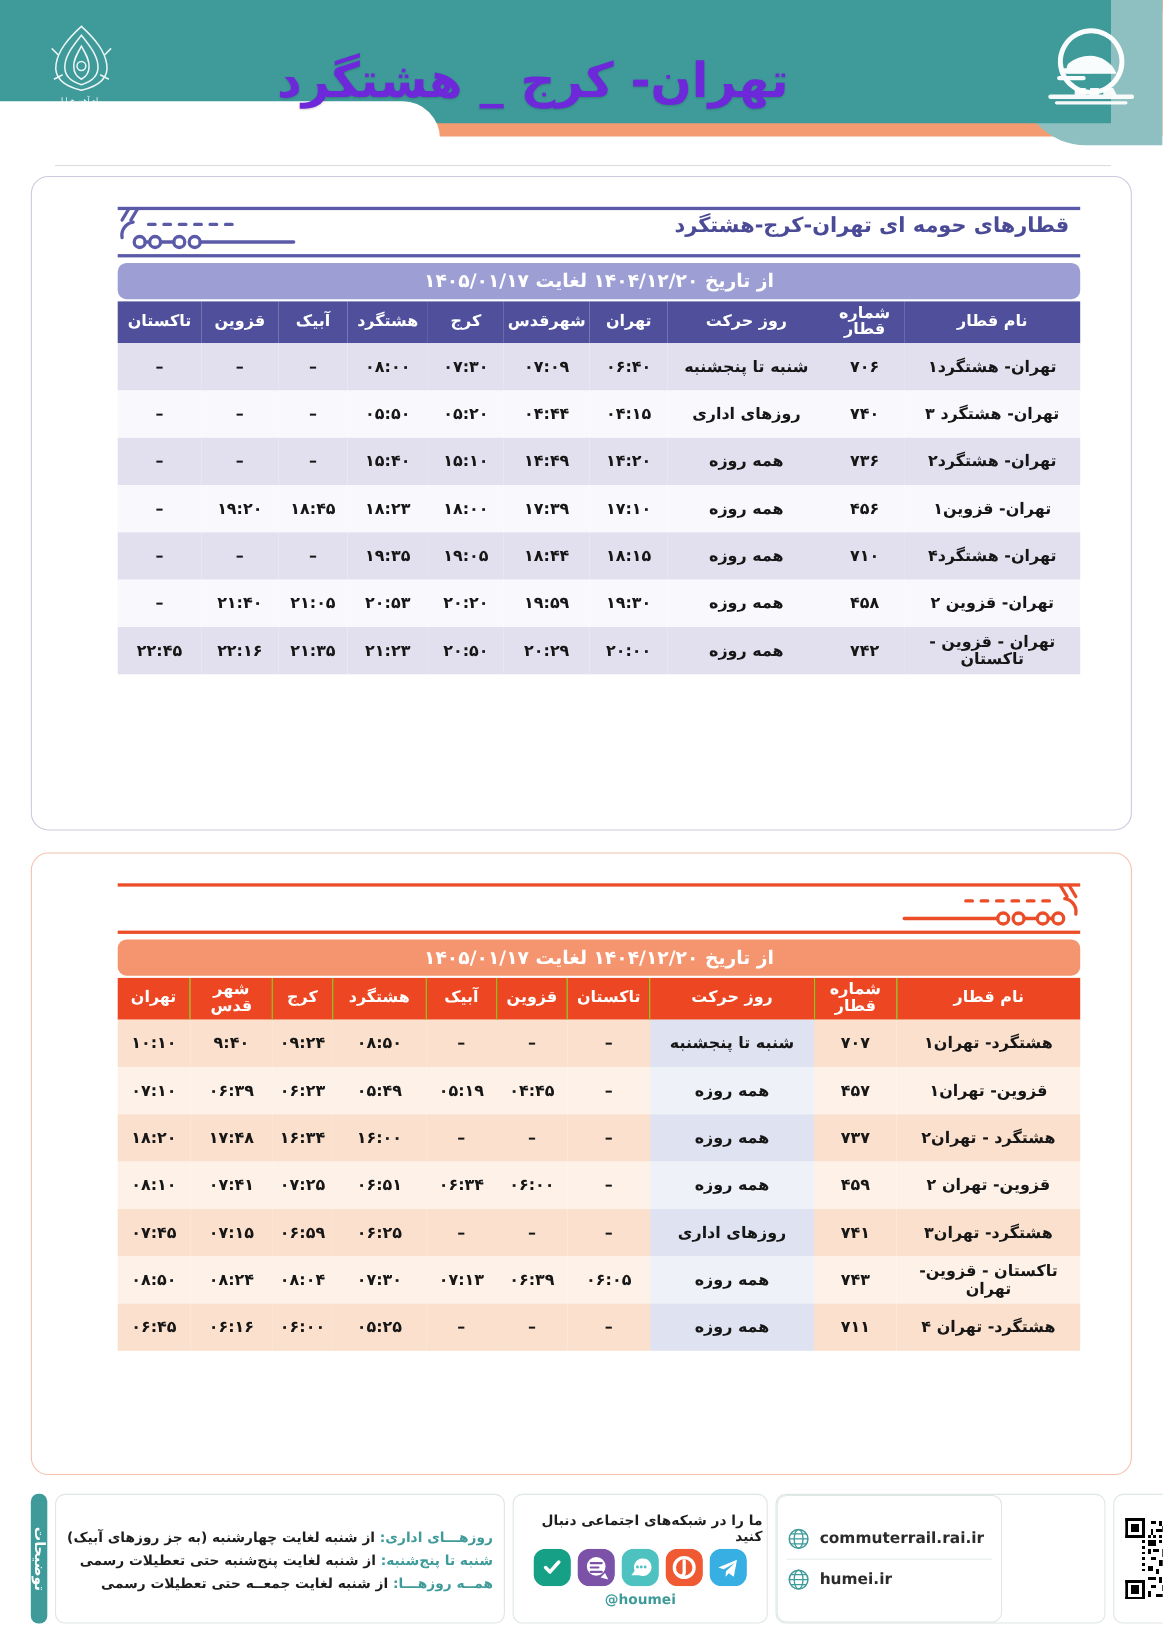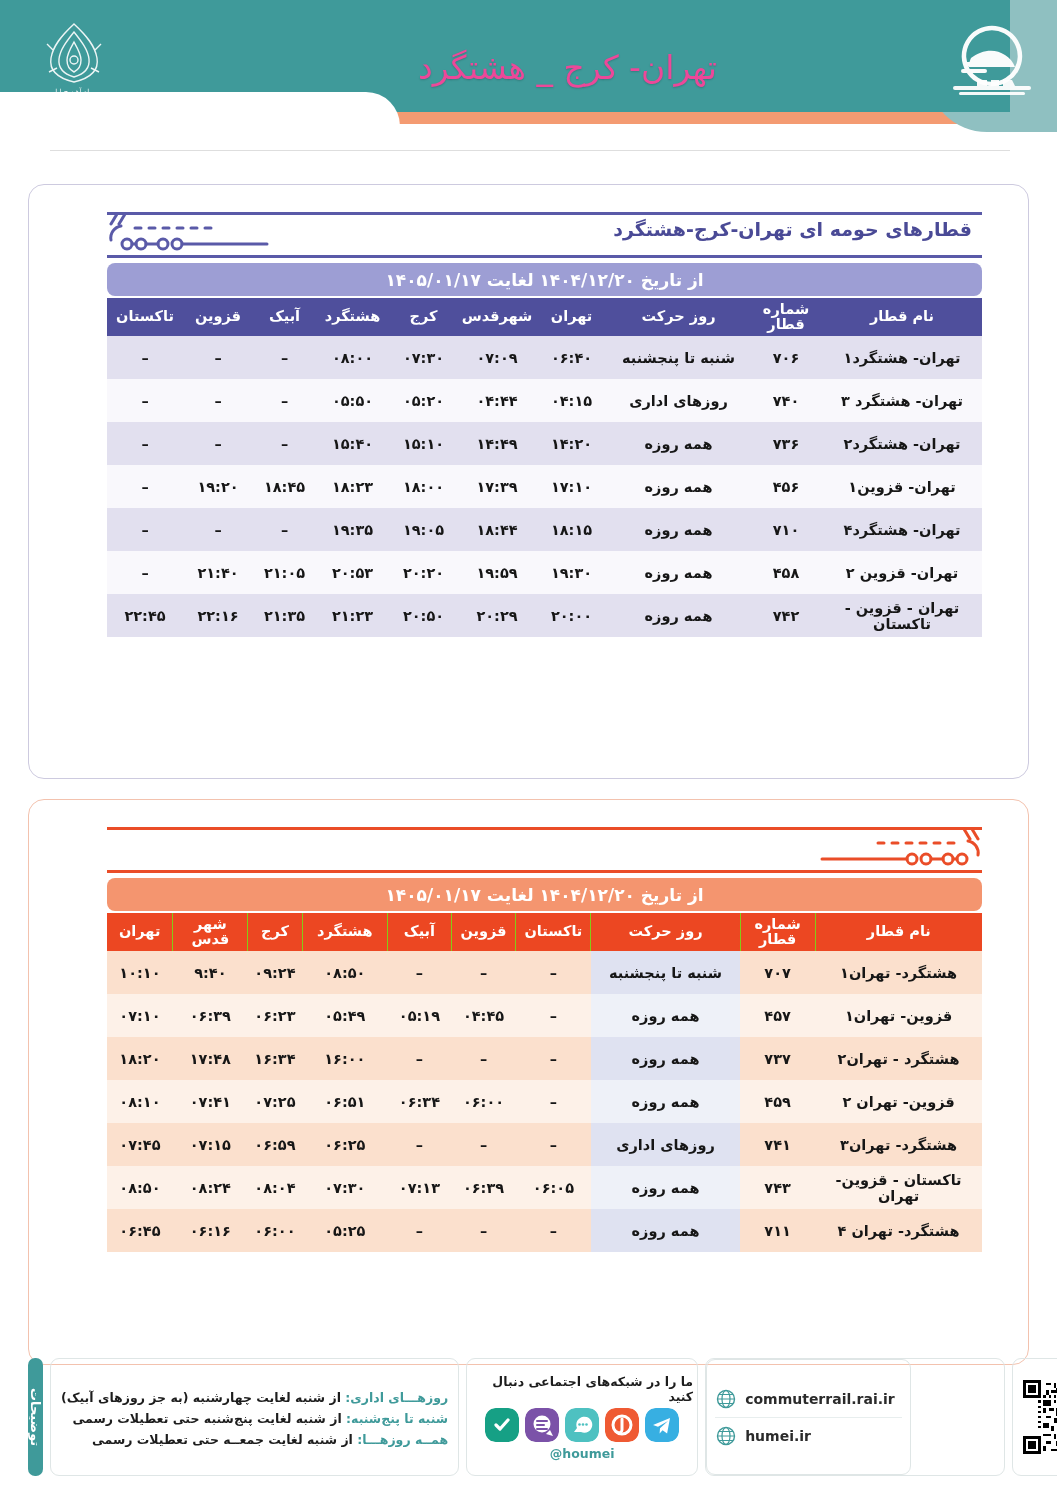--- a/index.html
+++ b/index.html
@@ -43,22 +43,22 @@
     border-bottom-left-radius: 60px;
   }
   .hdr-white-left {
     position:absolute; left:0; top:92px;
     width:400px; height:60px;
     background:#ffffff;
     border-top-right-radius: 34px;
   }
   .hdr-title {
     position:absolute; right:340px; top:48px;
-    color:#ec4899;
-    font-size:33px; font-weight:normal;
+    color:#6d28d9;
+    font-size:44px; font-weight:bold;
     letter-spacing:0px;
     text-shadow: 0 1px 2px rgba(0,0,0,.18);
     white-space:nowrap;
     z-index:6;
   }
   .rai-logo {
     position:absolute; right:948px; top:18px;
     width:70px; height:82px;
     z-index:7;
     opacity:.95;
@@ -71,21 +71,20 @@
   .hdr-hairline {
     position:absolute; left:50px; top:150px; width:960px; height:1px;
     background:#dedede;
   }
 
   
   .panel {
     position:absolute;
     background:#ffffff;
     border-radius:16px;
-    margin-top:24px;
   }
   .panel-blue  { left:28px; top:160px;  width:1001px; height:595px;
                  border:1.5px solid #cdcadf; }
   .panel-red   { left:28px; top:775px;  width:1001px; height:566px;
                  border:1.5px solid #f3c2ae; }
 
   
   .sec-title-wrap { position:absolute; left:78px; width:875px; height:50px; }
   .sec-title-wrap.blue { top:25px; }
   .sec-title-wrap.red  { top:25px; }

